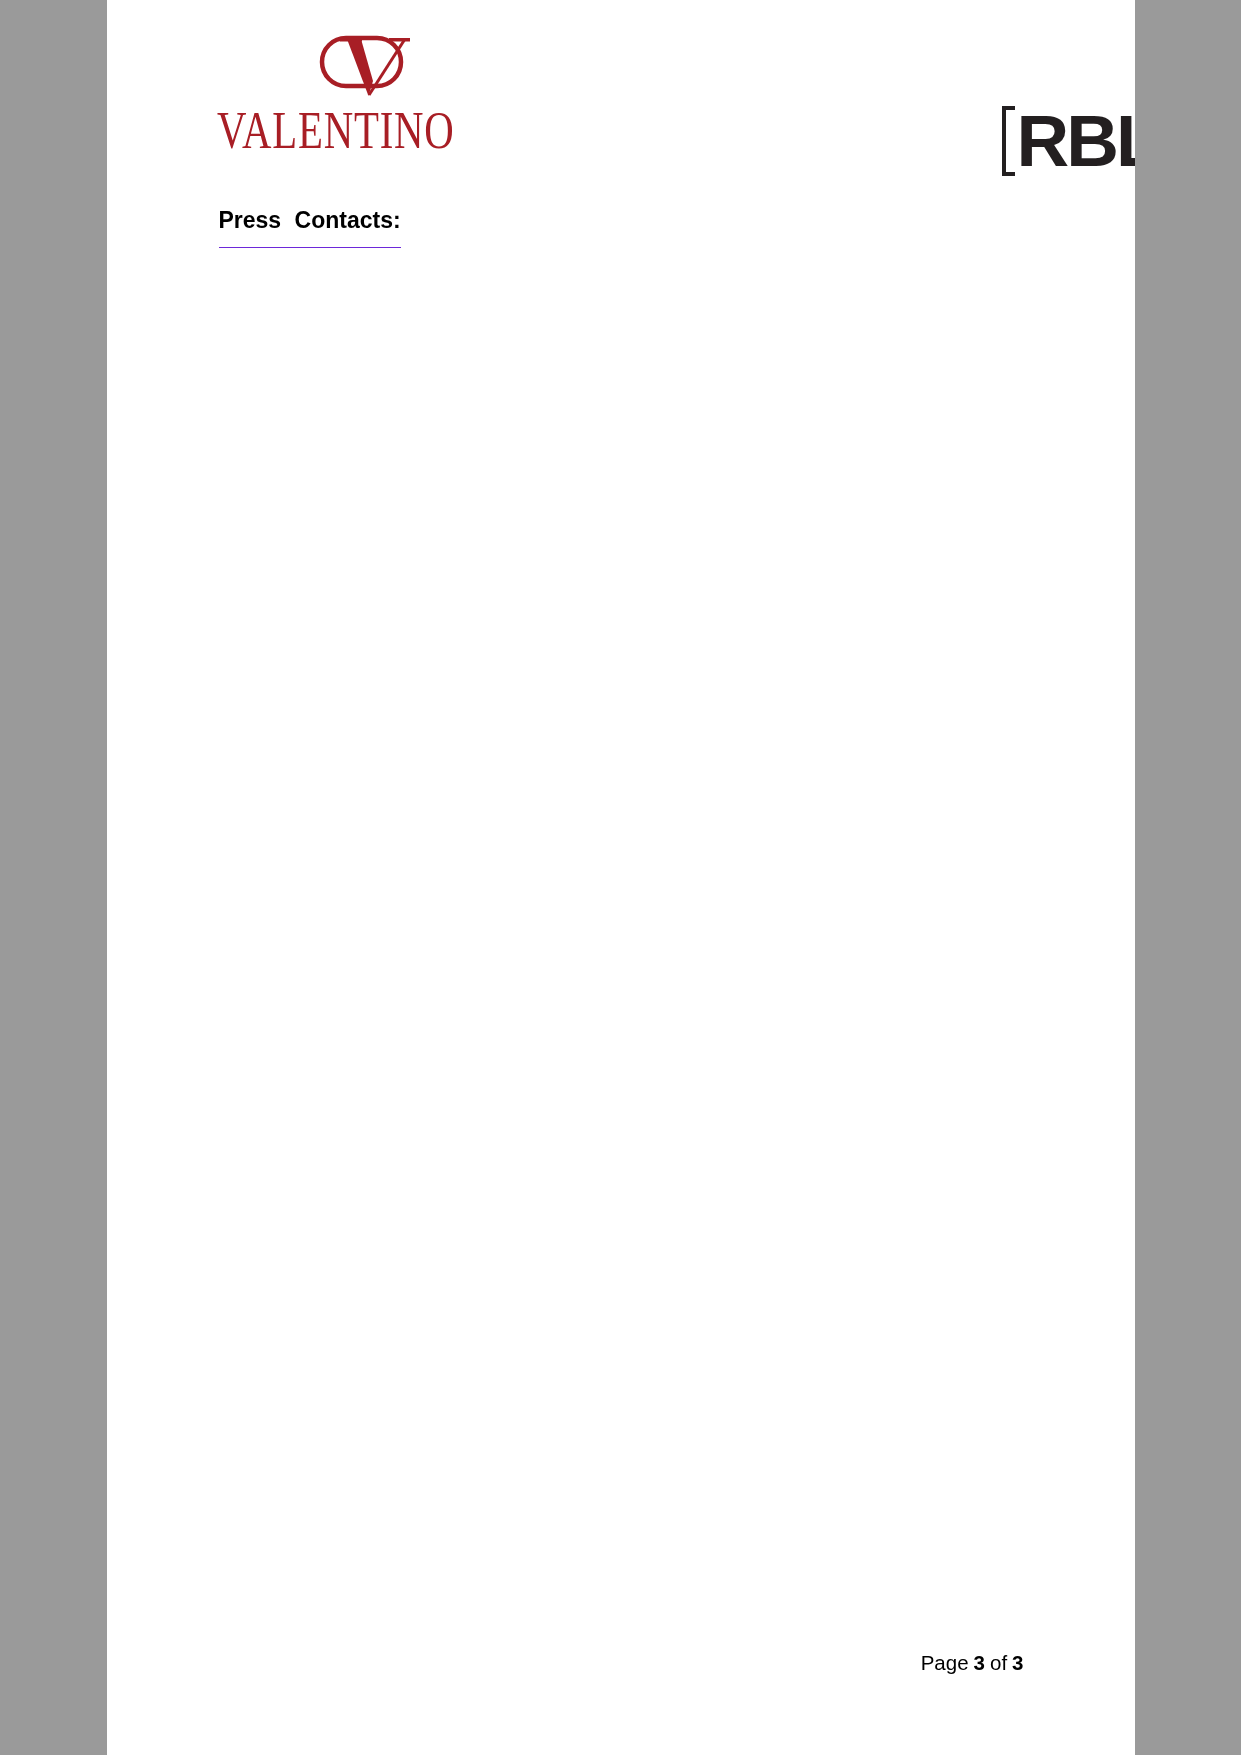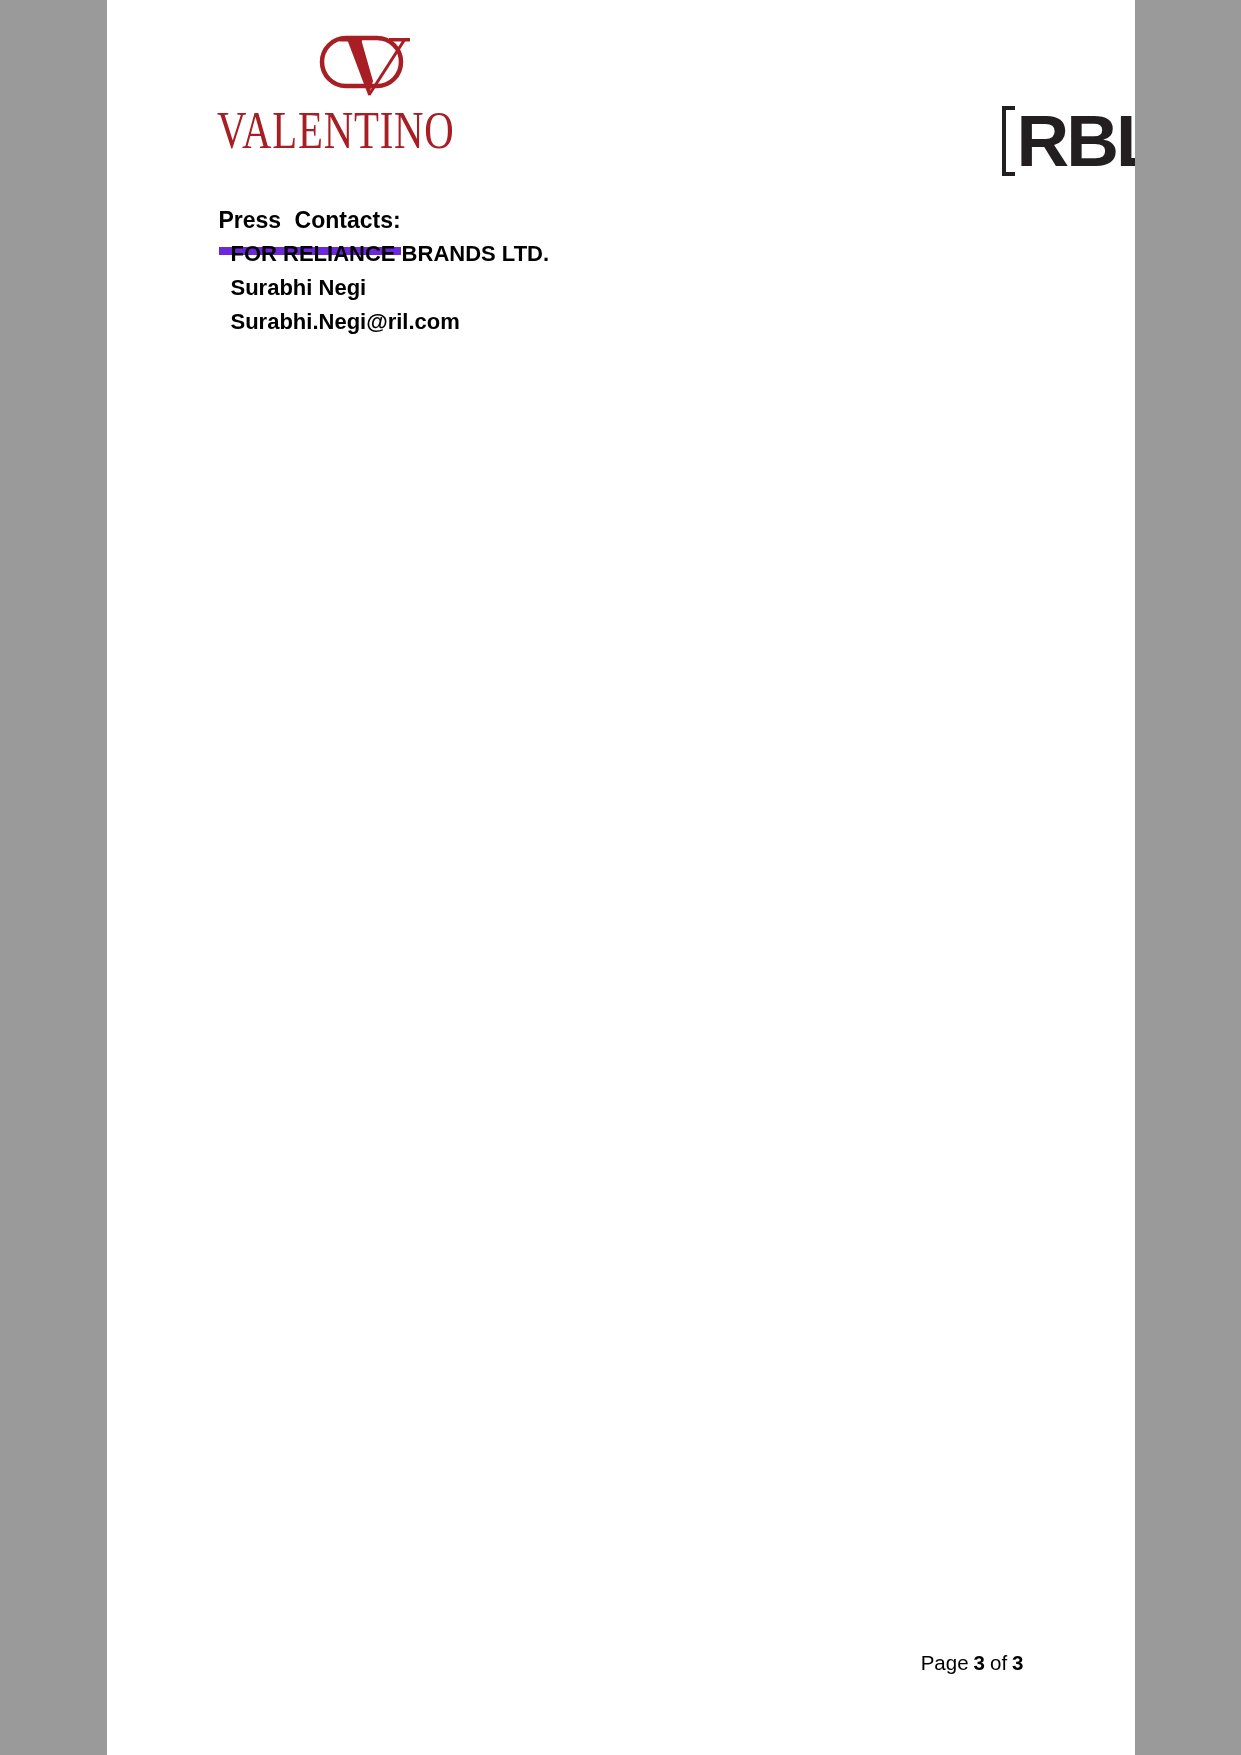--- a/index.html
+++ b/index.html
@@ -70,21 +70,21 @@
 
   
   .press-heading {
     position: absolute;
     left: 112px;
     top: 207px;
     font-size: 23px;
     font-weight: 700;
     color: #000;
     word-spacing: 7px;
-    border-bottom: 8px solid #6d28d9;
+    border-bottom: 1px solid #6d28d9;
     padding-bottom: 13px;
     white-space: nowrap;
   }
   .contact-col {
     position: absolute;
     top: 241px;
     font-size: 22px;
     font-weight: 700;
     color: #000;
   }
@@ -134,25 +134,20 @@
 
   <div class="rbl-logo">
     <span class="rbl-bracket open"></span>
     <span class="rbl-text">RBL</span>
     <span class="rbl-bracket close"></span>
     <span class="rbl-sup">10</span>
   </div>
 
   <div class="press-heading">Press Contacts:</div>
 
-  <div class="contact-col left">
-    <div class="contact-line">FOR RELIANCE BRANDS LTD.</div>
-    <div class="contact-line">Surabhi Negi</div>
-    <div class="contact-line">Surabhi.Negi@ril.com</div>
-  </div>
 
 
   <div class="page-footer">
     <span class="w">Page</span><span class="sp"></span>
     <span class="n">3</span><span class="sp"></span>
     <span class="w">of</span><span class="sp"></span>
     <span class="n">3</span>
   </div>
 
 </div>

